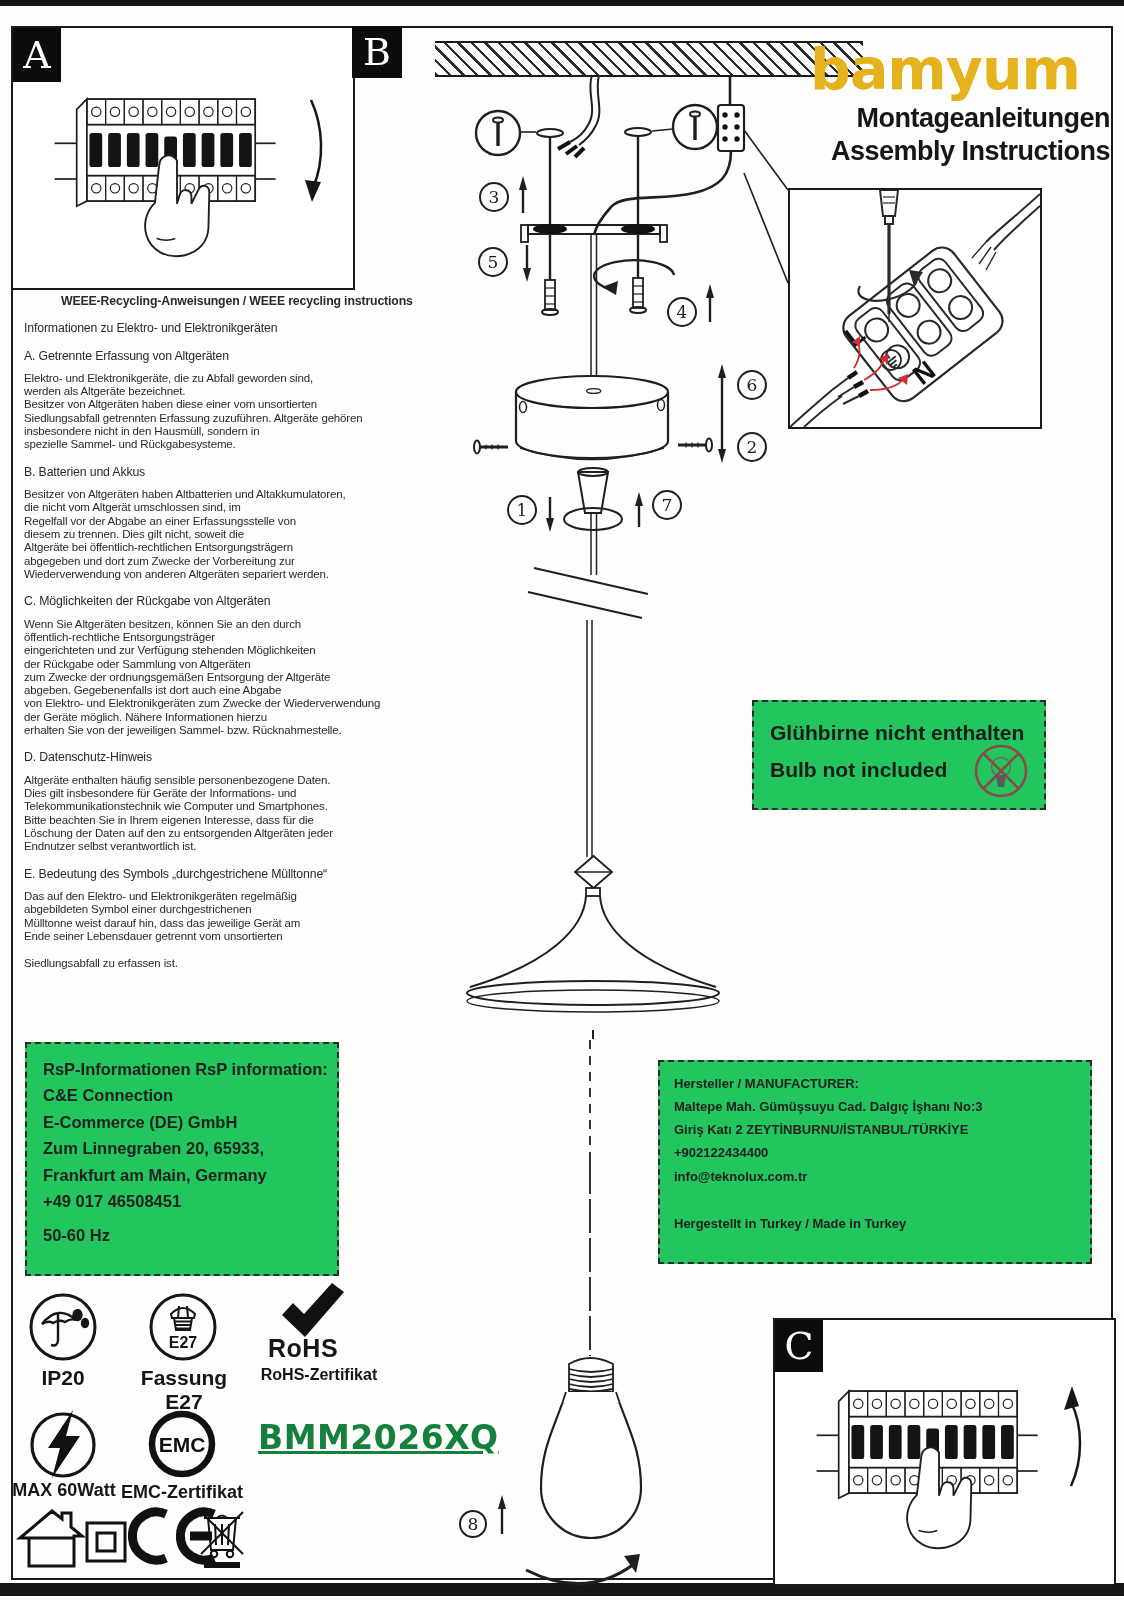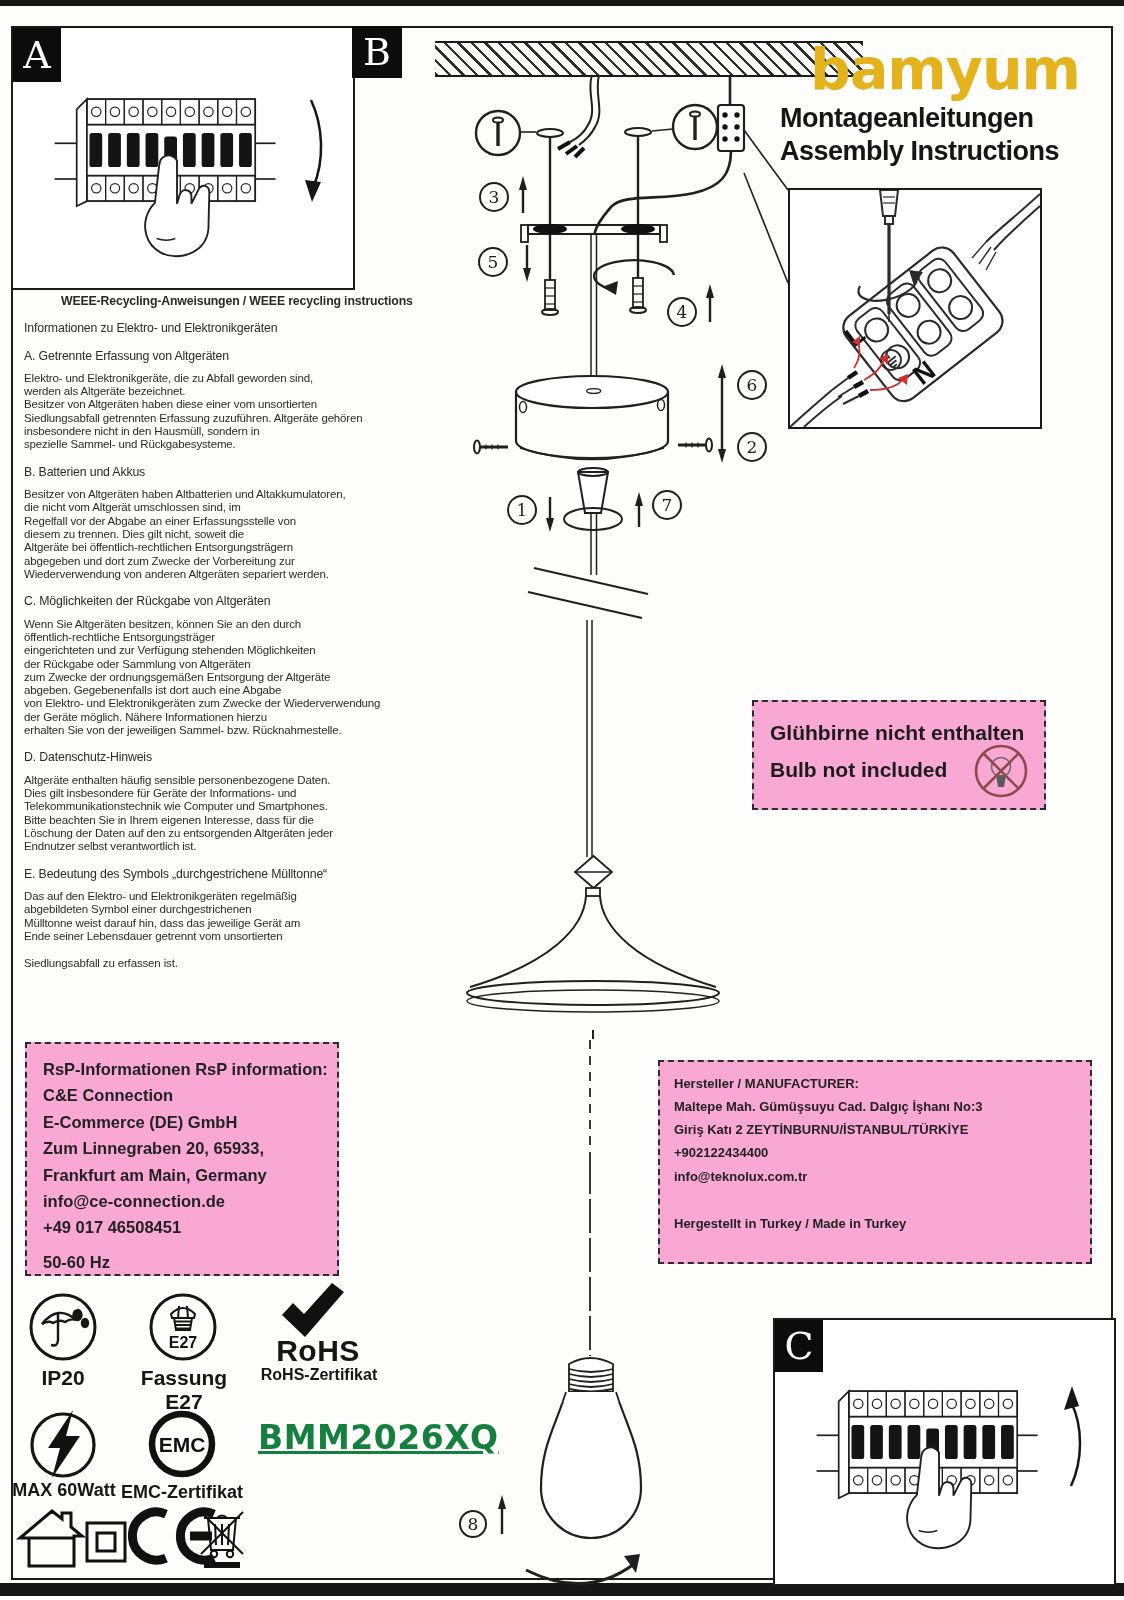--- a/index.html
+++ b/index.html
@@ -6,26 +6,26 @@
   .page{position:relative;width:1124px;height:1600px;background:#fdfdfc;overflow:hidden;
         font-family:"Liberation Sans",sans-serif;color:#1f1f1f;}
   .abs{position:absolute;}
   .bar{background:#161616;}
   .frame{border:2.5px solid #1a1a1a;}
   .panelbox{border:2.5px solid #1a1a1a;background:#fff;}
   .plabel{background:#0c0c0c;color:#fff;display:flex;align-items:center;justify-content:center;
           font-family:"DejaVu Serif",serif;font-size:38px;font-weight:400;}
   .brand{font-family:"DejaVu Sans",sans-serif;font-weight:bold;font-size:57px;letter-spacing:-1px;
          color:#E4B21D;text-align:center;}
-  .subtitle{font-size:27px;font-weight:600;text-align:left;color:#161616;letter-spacing:-0.5px;}
+  .subtitle{font-size:27px;font-weight:600;text-align:right;color:#161616;letter-spacing:-0.5px;}
   .weee{width:394px;font-size:11.5px;line-height:1.16;letter-spacing:-0.15px;color:#2a2a2a;}
   .weee .t{font-weight:bold;font-size:12.3px;margin-bottom:12px;margin-left:37px;}
   .weee .h{font-weight:normal;font-size:12.3px;margin:13px 0 9px 0;}
   .weee .b{white-space:pre-line;}
-  .dashbox{border:2px dashed #2b2b2b;background:#f9a8d4;}
+  .dashbox{border:2px dashed #2b2b2b;background:#22c55e;}
   .rsp{font-size:16.5px;font-weight:600;line-height:1.6;padding:12px 0 0 16px;color:#222;}
   .rsp .gap{margin-top:8px;}
   .manu{font-size:13px;font-weight:bold;line-height:1.78;padding:10px 0 0 14px;color:#222;}
   .manu .made{margin-top:24px;}
   .notice{font-size:21px;font-weight:600;color:#1c1c1c;line-height:1.65;padding:14px 0 0 16px;}
   .certlabel{font-weight:bold;color:#161616;}
   .model{font-family:"DejaVu Sans",sans-serif;font-weight:bold;font-size:33px;color:#15803d;letter-spacing:0.5px;text-decoration:underline;}
   svg{display:block;}
   svg text.stepnum{font-family:"DejaVu Serif",serif;font-size:17px;fill:#1c1c1c;}
   svg text.blk{font-family:"Liberation Sans",sans-serif;font-weight:bold;fill:#111;}
@@ -428,21 +428,20 @@
     </svg>
   </div>
 
   <div class="abs dashbox" style="left:25px;top:1042px;width:310px;height:230px">
     <div class="rsp">
       <div>RsP-Informationen RsP information:</div>
       <div>C&amp;E Connection</div>
       <div>E-Commerce (DE) GmbH</div>
       <div>Zum Linnegraben 20, 65933,</div>
       <div>Frankfurt am Main, Germany</div>
-      <div>info@ce-connection.de</div>
       <div>+49 017 46508451</div>
       <div class="gap">50-60 Hz</div>
     </div>
   </div>
 
   <div class="abs dashbox" style="left:658px;top:1060px;width:430px;height:200px">
     <div class="manu">
       <div>Hersteller / MANUFACTURER:</div>
       <div>Maltepe Mah. Gümüşsuyu Cad. Dalgıç İşhanı No:3</div>
       <div>Giriş Katı 2 ZEYTİNBURNU/İSTANBUL/TÜRKİYE</div>
@@ -476,21 +475,21 @@
         <line x1="27.3" y1="33" x2="42.7" y2="33"></line>
         <line x1="28" y1="36.5" x2="42" y2="36.5"></line>
     </g>
     <text x="35" y="56" text-anchor="middle" class="blk" font-size="16">E27</text>
   </svg>
   <div class="abs certlabel" style="left:122px;top:1366px;width:124px;text-align:center;font-size:21px">Fassung E27</div>
 
   <svg class="abs" style="left:278px;top:1283px" width="70" height="56" viewBox="0 0 70 56">
     <polygon points="4,32 15,20 26,31 54,0 66,9 27,54" fill="#111"></polygon>
   </svg>
-  <div class="abs certlabel" style="left:268px;top:1334px;width:100px;text-align:center;font-size:30px;letter-spacing:0.5px">RoHS</div>
+  <div class="abs certlabel" style="left:268px;top:1334px;width:100px;text-align:left;font-size:25px;letter-spacing:0.5px">RoHS</div>
   <div class="abs certlabel" style="left:254px;top:1366px;width:130px;text-align:center;font-size:16px">RoHS-Zertifikat</div>
 
   <svg class="abs" style="left:28px;top:1408px" width="70" height="72" viewBox="0 0 70 72">
     <circle cx="35" cy="37" r="31" fill="none" stroke="#161616" stroke-width="3.2"></circle>
     <polygon points="45,2 20,40 32,40 24,70 52,28 38,28" fill="#111"></polygon>
   </svg>
   <div class="abs certlabel" style="left:6px;top:1480px;width:116px;text-align:center;font-size:18px">MAX 60Watt</div>
 
   <svg class="abs" style="left:146px;top:1408px" width="72" height="72" viewBox="0 0 72 72">
     <circle cx="36" cy="36" r="30" fill="none" stroke="#111" stroke-width="6.5"></circle>

